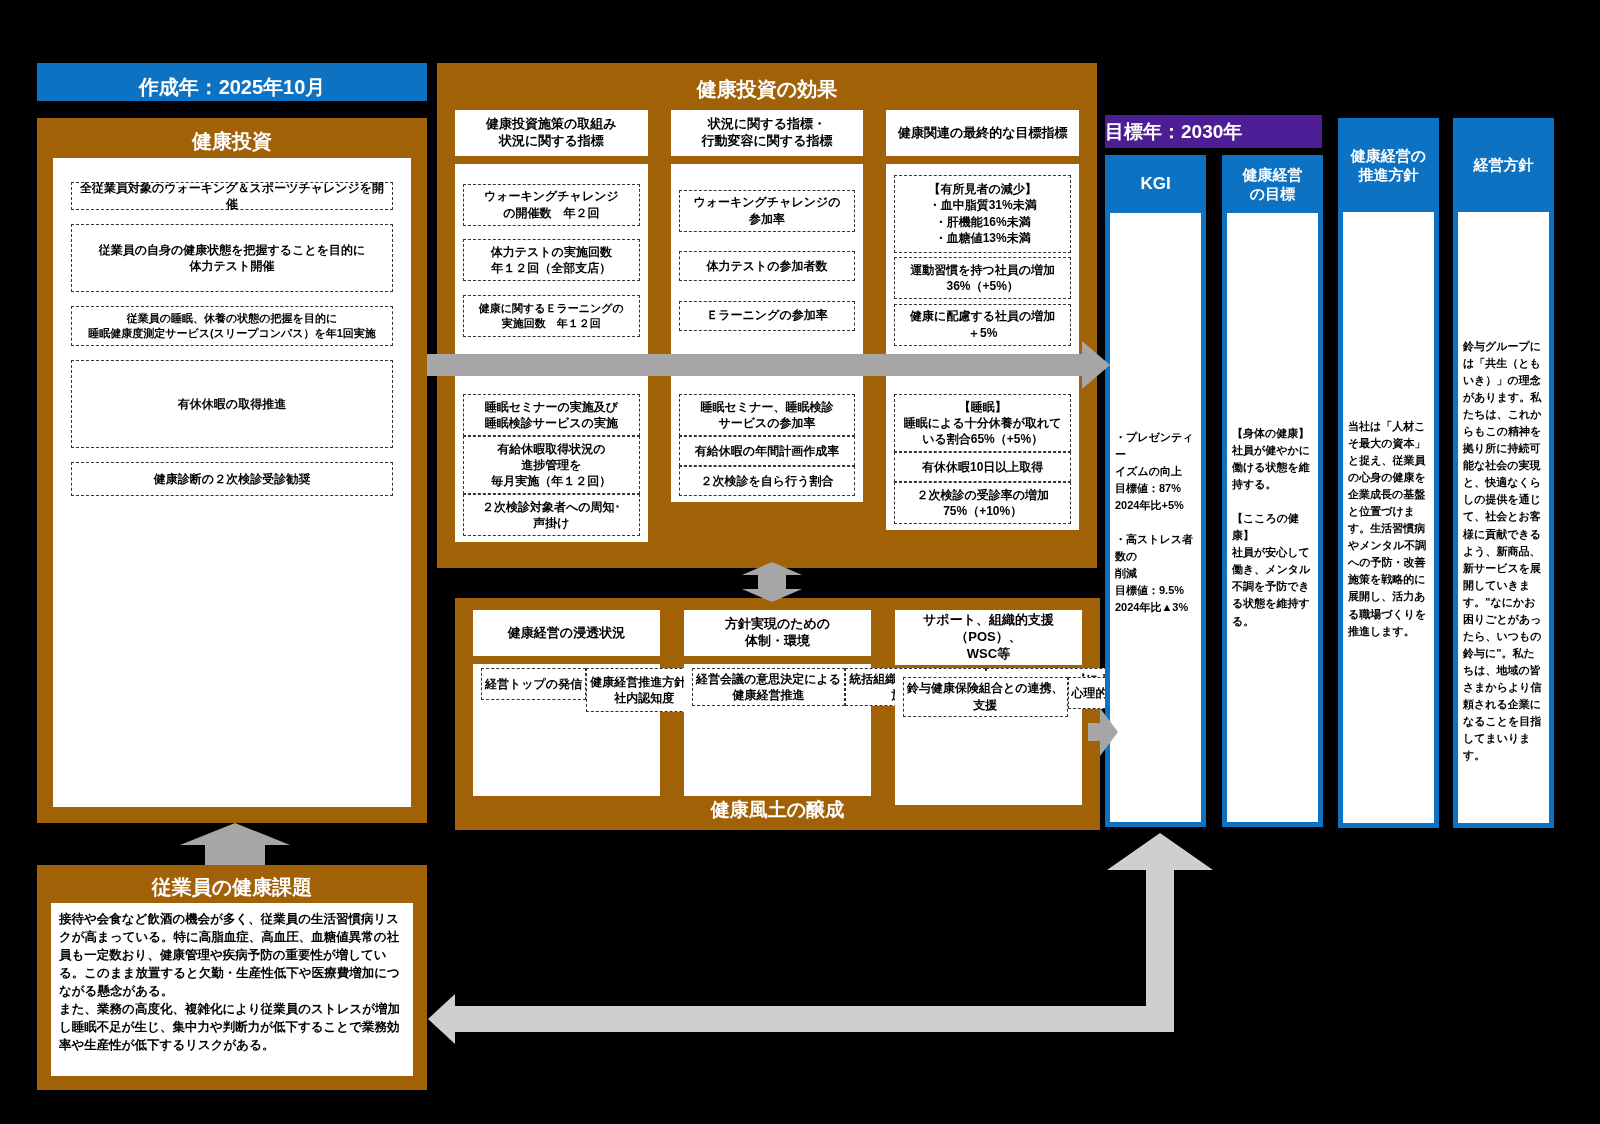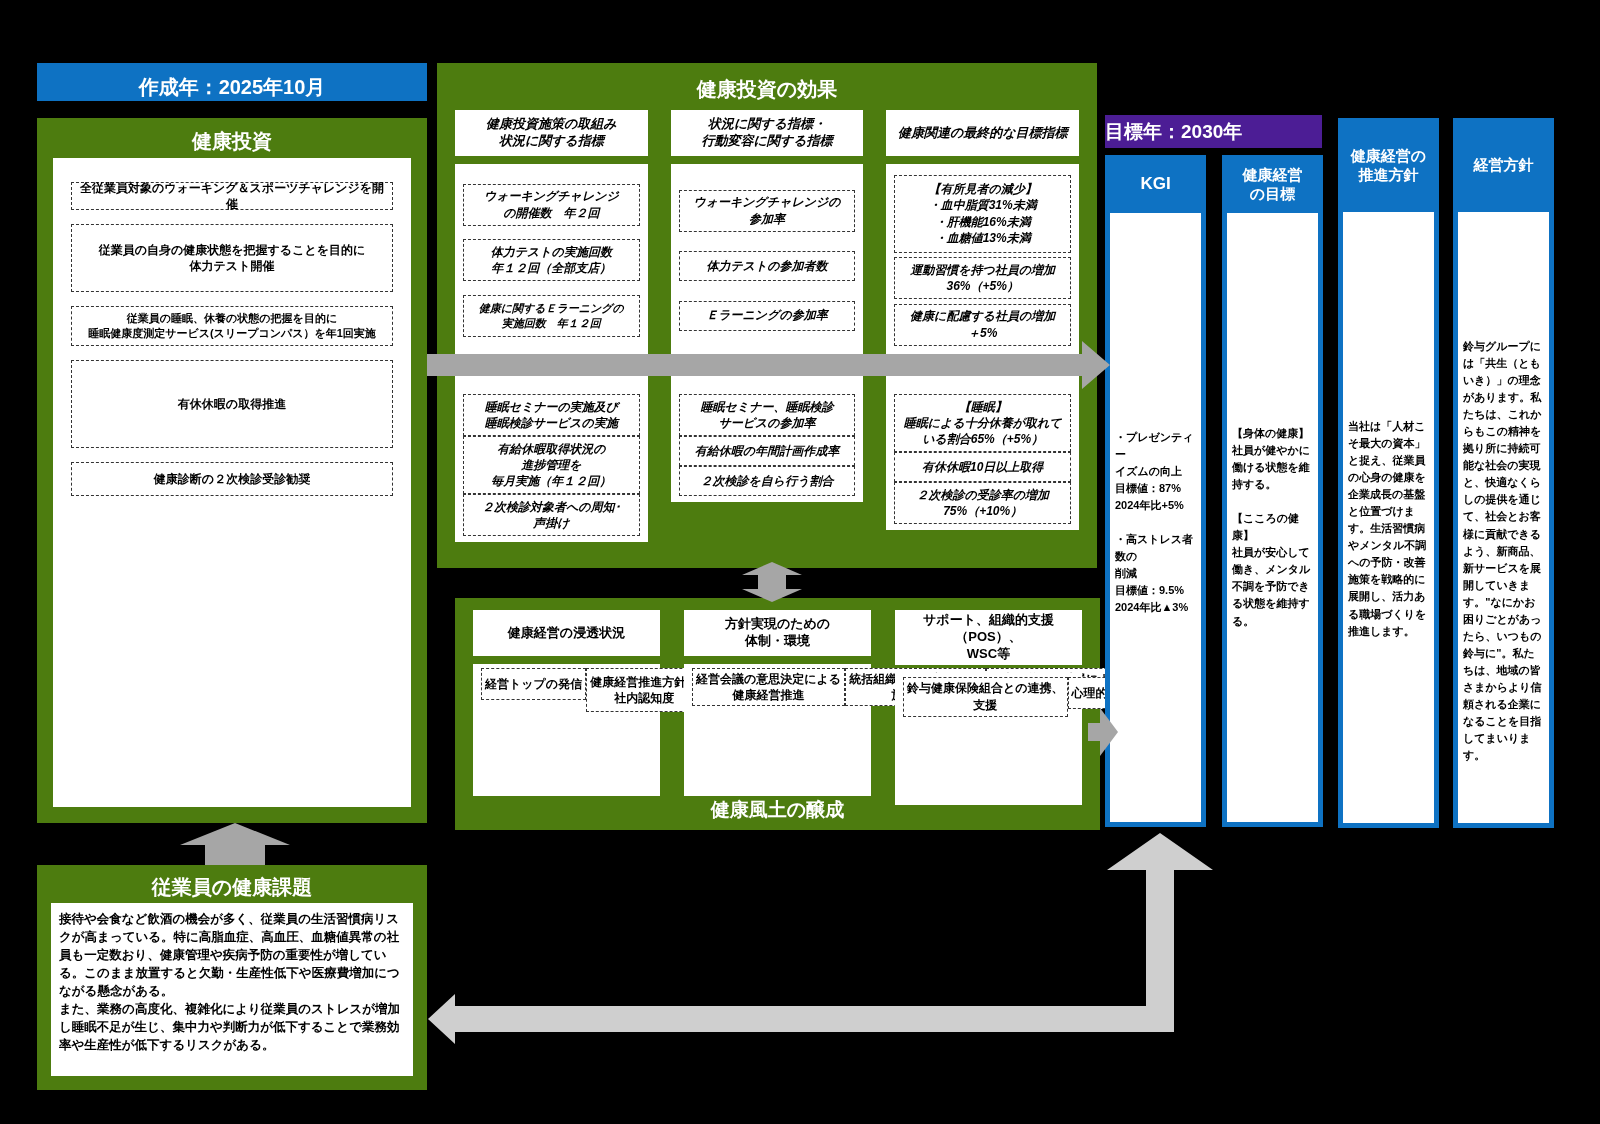--- a/index.html
+++ b/index.html
@@ -1,40 +1,40 @@
 <!DOCTYPE html>
 <html><head>
 <meta charset="utf-8">
 <style>
   * { margin:0; padding:0; box-sizing:border-box; }
   html,body { background:#000; }
   body { font-family:"Liberation Sans","DejaVu Sans",sans-serif; }
   .canvas { position:relative; width:1600px; height:1124px; background:#000; overflow:hidden; }
 
-  .panel { position:absolute; background:#4d7c0f; }
+  .panel { position:absolute; background:#a16207; }
   .panel-title { color:#fff; font-weight:bold; font-size:20px; text-align:center; white-space:pre-line; }
 
   .bx { border:1px dashed #333; background:#fff; display:flex; align-items:center; justify-content:center;
         text-align:center; font-weight:bold; font-size:12px; white-space:pre-line; line-height:1.35;
         color:#000; flex:none; padding:2px 3px; }
   .fs11 { font-size:11px; }
 
   
   .created { position:absolute; left:37px; top:63px; width:390px; height:38px; background:#0e72c3;
              display:flex; align-items:flex-end; justify-content:center; color:#fff; font-weight:bold; font-size:20px; }
 
   
   .investment { left:37px; top:118px; width:390px; height:705px; padding-top:10px; }
   .inv-body { position:absolute; left:16px; top:40px; right:16px; bottom:16px; background:#fff;
               padding:24px 18px; display:flex; flex-direction:column; gap:14px; }
 
   
   .effects { left:437px; top:63px; width:660px; height:505px; padding:12px 18px 14px; }
   .effects .panel-title { height:35px; line-height:28px; }
-  .eff-cols { display:flex; gap:23px; height:388px;font-style:italic; }
+  .eff-cols { display:flex; gap:23px; height:388px; }
   .eff-col { flex:1; display:flex; flex-direction:column; min-width:0; }
   .col-header { background:#fff; min-height:46px; margin-bottom:8px; display:flex; align-items:center; justify-content:center;
                 text-align:center; font-weight:bold; font-size:13px; white-space:pre-line; line-height:1.3; color:#000; flex:none; padding:2px; }
   .col-body { background:#fff; flex:1; padding:6px 8px; display:flex; flex-direction:column; }
   .grp { display:flex; flex-direction:column; justify-content:space-evenly; }
   .grp.upper { height:180px; }
   .eff-spacer { height:44px; flex:none; }
   .grp.lower { flex:1; }
 
   

